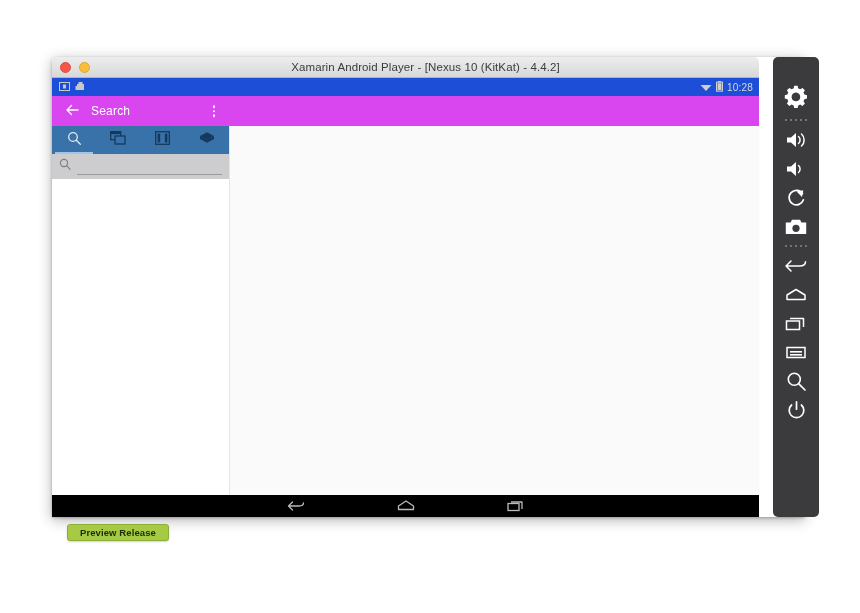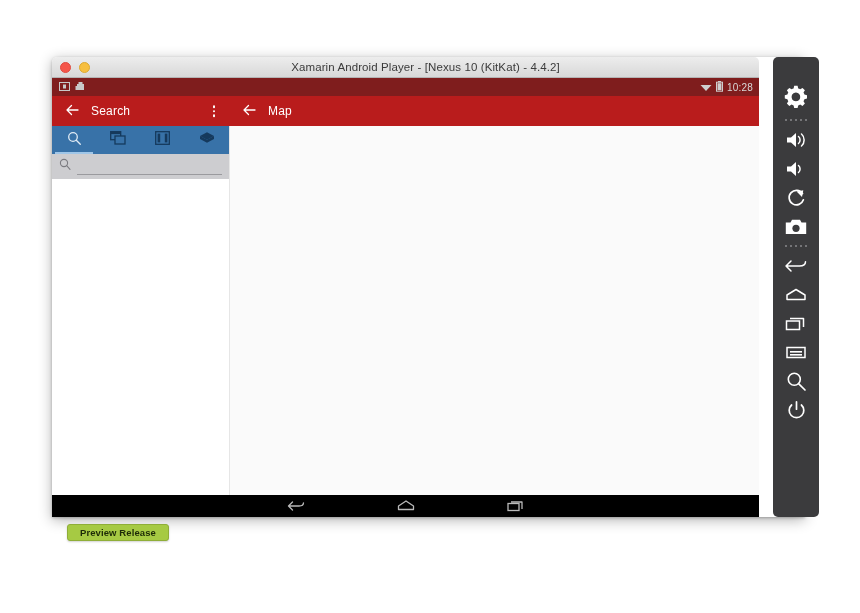--- a/index.html
+++ b/index.html
@@ -69,21 +69,21 @@
     background: #ffffff;
     overflow: hidden;
   }
 
   
   #android-statusbar {
     position: absolute;
     left: 0; top: 0;
     width: 100%;
     height: 18px;
-    background: #7f1d1d;
+    background: #1d4ed8;
     display: flex;
     align-items: center;
   }
   .status-left {
     display: flex;
     align-items: center;
     gap: 5px;
     padding-left: 7px;
   }
   .status-right {
@@ -98,21 +98,21 @@
     font-size: 10px;
     letter-spacing: 0.2px;
   }
 
   
   #action-bars {
     position: absolute;
     left: 0; top: 18px;
     width: 100%;
     height: 30px;
-    background: #b91c1c;
+    background: #d946ef;
     display: flex;
     text-align: center;
   }
   #left-actionbar {
     width: 177px;
     height: 100%;
     display: flex;
     align-items: center;
     position: relative;
   }
@@ -368,28 +368,20 @@
           </svg>
         </span>
         <span class="bar-title">Search</span>
         <span id="overflow-menu">
           <i></i>
             <i></i>
             <i></i>
         </span>
       </div>
 
-      <div id="right-actionbar">
-        <span class="back-arrow">
-          <svg width="13" height="12" viewBox="0 0 13 12">
-            <path d="M5.5 1.5 L1 6 L5.5 10.5 M1 6 L12 6" fill="none" stroke="#ffffff" stroke-width="1.3" stroke-linecap="round" stroke-linejoin="round"></path>
-          </svg>
-        </span>
-        <span class="bar-title">Map</span>
-      </div>
     </div>
 
     <div id="tab-strip">
 
       <div class="tab active">
         <span>
           <svg width="15" height="15" viewBox="0 0 15 15">
             <circle cx="6" cy="6" r="4.3" fill="none" stroke="#dfeaf4" stroke-width="1.3"></circle>
             <path d="M9.3 9.3 L13.3 13.3" stroke="#dfeaf4" stroke-width="1.3" stroke-linecap="round"></path>
           </svg>

